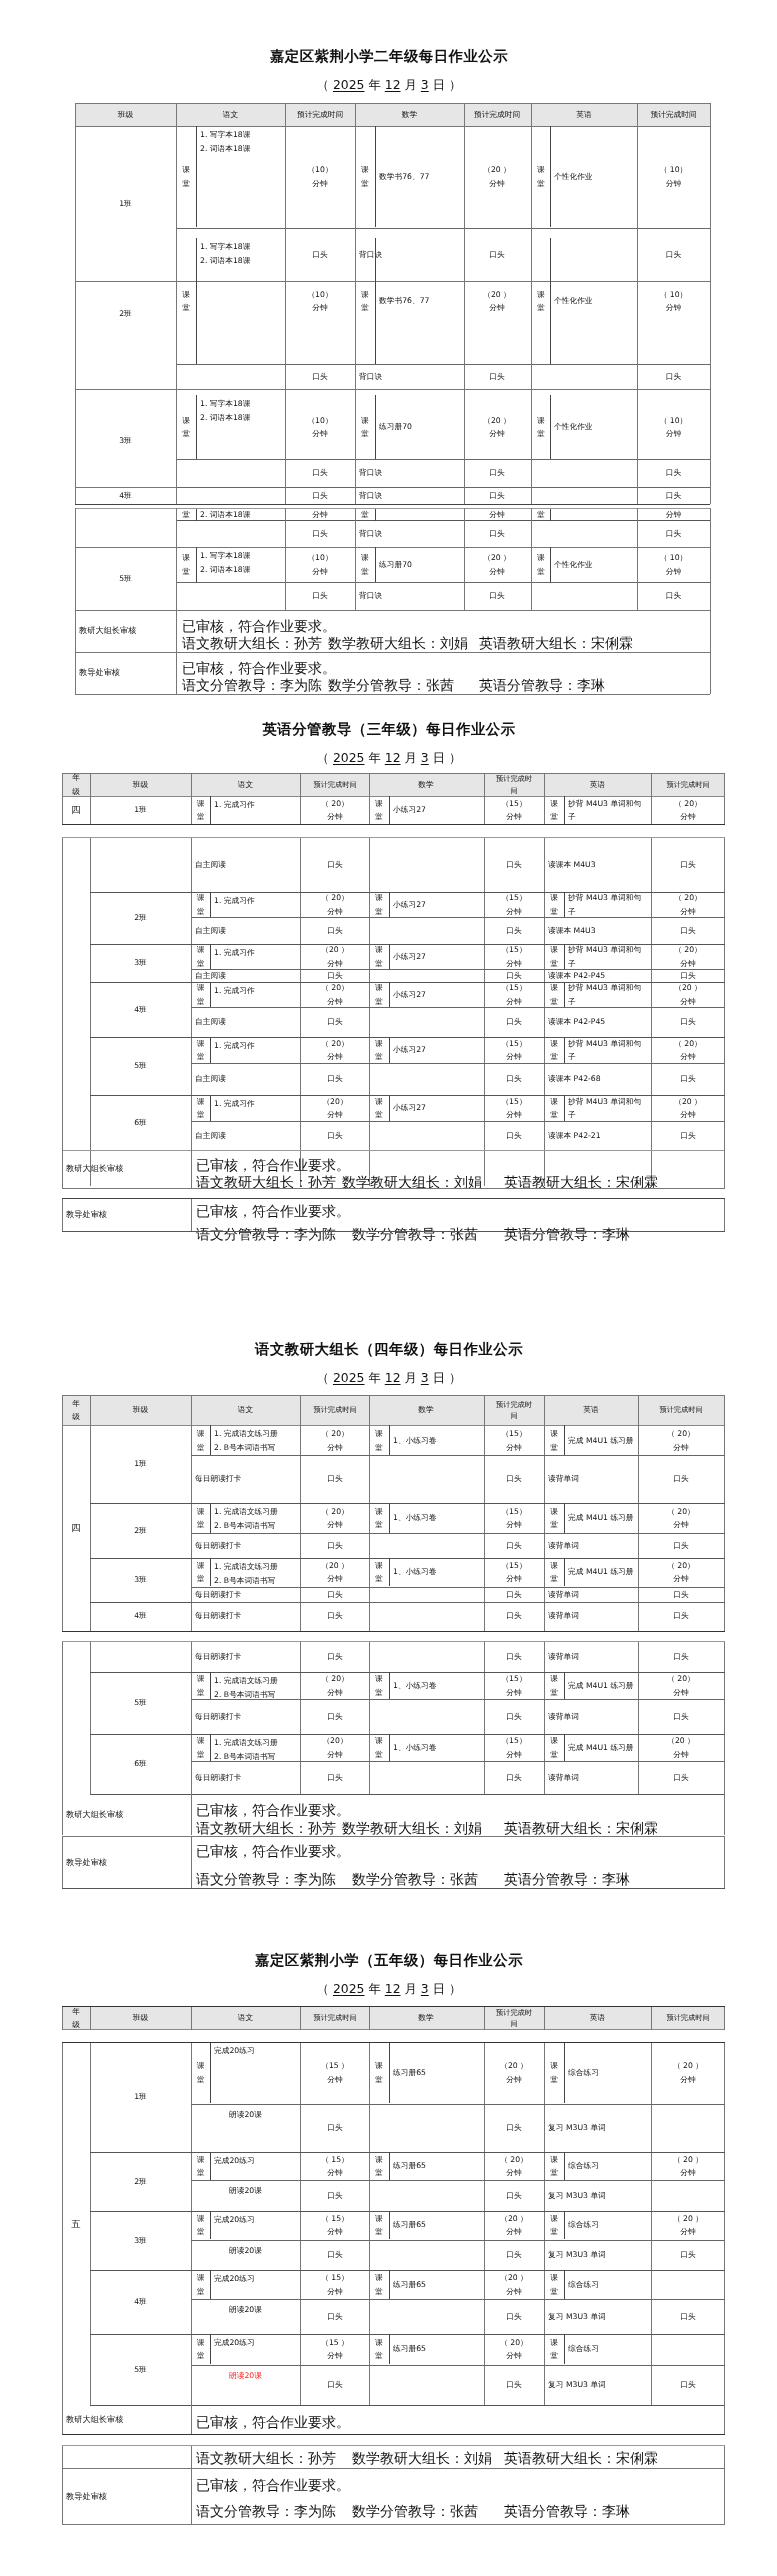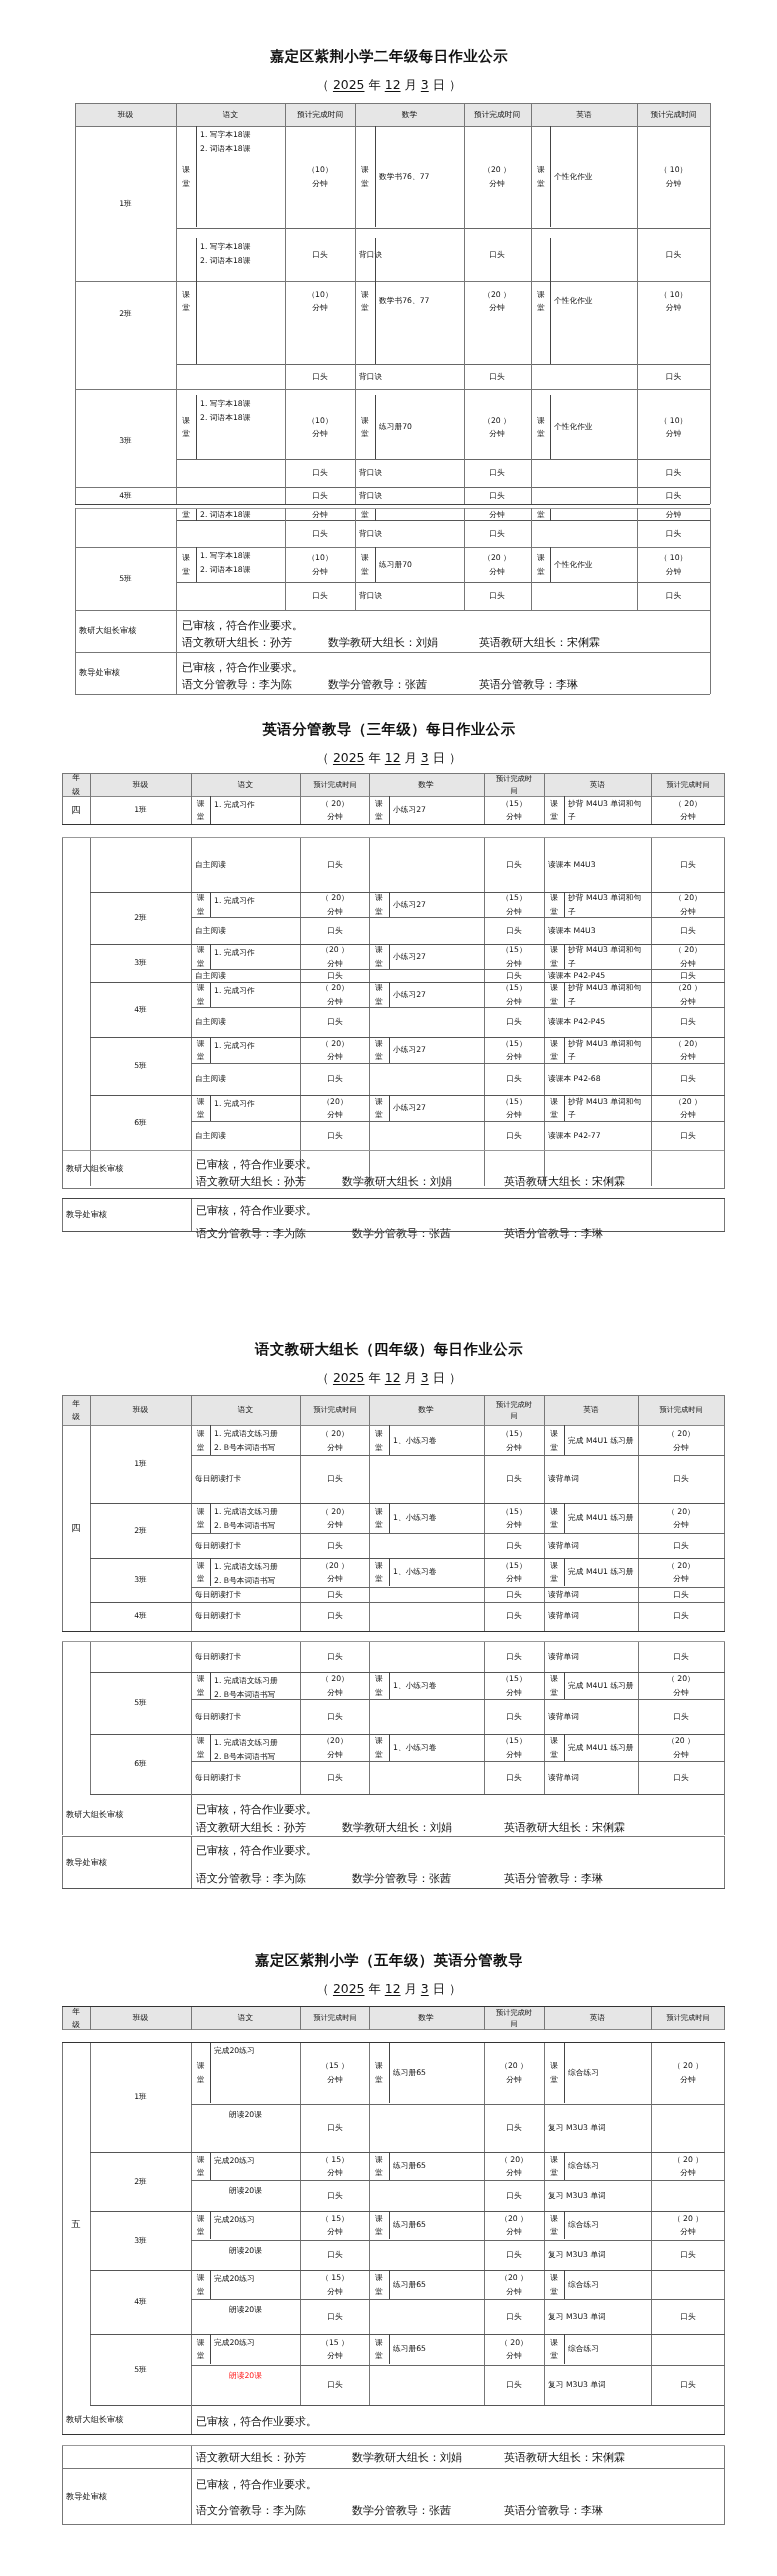--- a/index.html
+++ b/index.html
@@ -8,21 +8,21 @@
   .date { position:absolute; left:0; width:778px; text-align:center; font-size:12.4px; }
   .date u { text-decoration:underline; text-underline-offset:2.1px; }
   .cell { position:absolute; box-sizing:border-box; display:flex; align-items:center; font-size:7.7px; line-height:13.4px; overflow:hidden; }
   .c { justify-content:center; text-align:center; }
   .l { justify-content:flex-start; text-align:left; padding-left:4.1px; }
   .top { align-items:flex-start; padding-top:2.1px; }
   .hdr { background:#e6e6e6; }
   .vert { flex-direction:column; justify-content:center; align-items:center; font-size:7.7px; line-height:13.4px; }
   .hl { position:absolute; height:0; }
   .vl { position:absolute; width:0; }
-  .review-text { position:absolute; font-size:11px; white-space:pre; }
+  .review-text { position:absolute; font-size:14px; white-space:pre; }
 </style>
 </head>
 <body>
 
 <div id="root">
     <div class="title" style="top: 47px;">嘉定区紫荆小学二年级每日作业公示</div>
     <div class="date" style="top: 77px;">（ <u>2025</u> 年 <u>12</u> 月 <u>3</u> 日 ）</div>
     <div class="hdr" style="position: absolute; left: 75px; top: 103px; width: 635px; height: 24px;"></div>
     <div class="cell c" style="left: 75px; top: 103px; width: 101px; height: 24px;">班级</div>
     <div class="cell c" style="left: 176px; top: 103px; width: 109px; height: 24px;">语文</div>
@@ -440,21 +440,21 @@
       <span>（20 ）</span>
       <span>分钟</span>
     </div>
     <div class="vl" style="left: 210px; top: 1095px; height: 26px; border-left: 0.5px solid rgb(68, 68, 68);"></div>
     <div class="vl" style="left: 389px; top: 1095px; height: 26px; border-left: 0.5px solid rgb(68, 68, 68);"></div>
     <div class="vl" style="left: 564px; top: 1095px; height: 26px; border-left: 0.5px solid rgb(68, 68, 68);"></div>
     <div class="cell l" style="left: 191px; top: 1121px; width: 109px; height: 29px;">自主阅读</div>
     <div class="cell c" style="left: 300px; top: 1121px; width: 70px; height: 29px;">口头</div>
     <div class="cell l" style="left: 369px; top: 1121px; width: 114px; height: 29px;"></div>
     <div class="cell c" style="left: 484px; top: 1121px; width: 60px; height: 29px;">口头</div>
-    <div class="cell l" style="left: 544px; top: 1121px; width: 107px; height: 29px;">读课本 P42-77</div>
+    <div class="cell l" style="left: 544px; top: 1121px; width: 107px; height: 29px;">读课本 P42-21</div>
     <div class="cell c" style="left: 651px; top: 1121px; width: 74px; height: 29px;">口头</div>
     <div class="hl" style="left: 191px; width: 534px; top: 1121px; border-top: 1px solid rgb(102, 102, 102);"></div>
     <div class="cell c" style="left: 90px; top: 1095px; width: 101px; height: 55px;">6班</div>
     <div class="hl" style="left: 90px; width: 635px; top: 1150px; border-top: 0.5px solid rgb(85, 85, 85);"></div>
     <div class="cell c" style="left: 62px; top: 796px; width: 28px; height: 28px; font-size: 9.3px;">四</div>
     <div class="hl" style="left: 62px; width: 663px; top: 824px; border-top: 1px solid rgb(51, 51, 51);"></div>
     <div class="hl" style="left: 62px; width: 663px; top: 837px; border-top: 1px solid rgb(153, 153, 153);"></div>
     <div class="hl" style="left: 62px; width: 663px; top: 1150px; border-top: 1px solid rgb(153, 153, 153);"></div>
     <div class="cell l" style="left: 62px; top: 1150px; width: 129px; height: 38px; font-size: 8.2px;">教研大组长审核</div>
     <div class="review-text" style="left: 196px; top: 1157px;">已审核，符合作业要求。</div>
@@ -717,21 +717,21 @@
     <div class="review-text" style="left: 504px; top: 1871px;">英语分管教导：李琳</div>
     <div class="vl" style="left: 62px; top: 1836px; height: 53px; border-left: 0.5px solid rgb(119, 119, 119);"></div>
     <div class="vl" style="left: 191px; top: 1836px; height: 53px; border-left: 0.5px solid rgb(119, 119, 119);"></div>
     <div class="vl" style="left: 724px; top: 1836px; height: 53px; border-left: 0.5px solid rgb(119, 119, 119);"></div>
     <div class="hl" style="left: 62px; width: 663px; top: 1888px; border-top: 0.5px solid rgb(85, 85, 85);"></div>
     <div class="cell l" style="left: 191px; top: 1641px; width: 109px; height: 31px;">每日朗读打卡</div>
     <div class="cell c" style="left: 300px; top: 1641px; width: 70px; height: 31px;">口头</div>
     <div class="cell c" style="left: 484px; top: 1641px; width: 60px; height: 31px;">口头</div>
     <div class="cell l" style="left: 544px; top: 1641px; width: 94px; height: 31px;">读背单词</div>
     <div class="cell c" style="left: 638px; top: 1641px; width: 86px; height: 31px;">口头</div>
-    <div class="title" style="top: 1951px;">嘉定区紫荆小学（五年级）英语分管教导</div>
+    <div class="title" style="top: 1951px;">嘉定区紫荆小学（五年级）每日作业公示</div>
     <div class="date" style="top: 1981px;">（ <u>2025</u> 年 <u>12</u> 月 <u>3</u> 日 ）</div>
     <div class="hdr" style="position: absolute; left: 62px; top: 2006px; width: 663px; height: 24px;"></div>
     <div class="cell vert" style="left: 62px; top: 2006px; width: 28px; height: 24px;">年<br>级</div>
     <div class="cell c" style="left: 90px; top: 2006px; width: 101px; height: 24px;">班级</div>
     <div class="cell c" style="left: 191px; top: 2006px; width: 109px; height: 24px;">语文</div>
     <div class="cell c" style="left: 300px; top: 2006px; width: 70px; height: 24px; font-size: 7.2px;">预计完成时间</div>
     <div class="cell c" style="left: 369px; top: 2006px; width: 114px; height: 24px;">数学</div>
     <div class="cell c" style="left: 484px; top: 2006px; width: 60px; height: 24px; font-size: 7.2px; line-height: 11.3px;">预计完成时<br>间</div>
     <div class="cell c" style="left: 544px; top: 2006px; width: 107px; height: 24px;">英语</div>
     <div class="cell c" style="left: 651px; top: 2006px; width: 74px; height: 24px; font-size: 7.2px;">预计完成时间</div>

